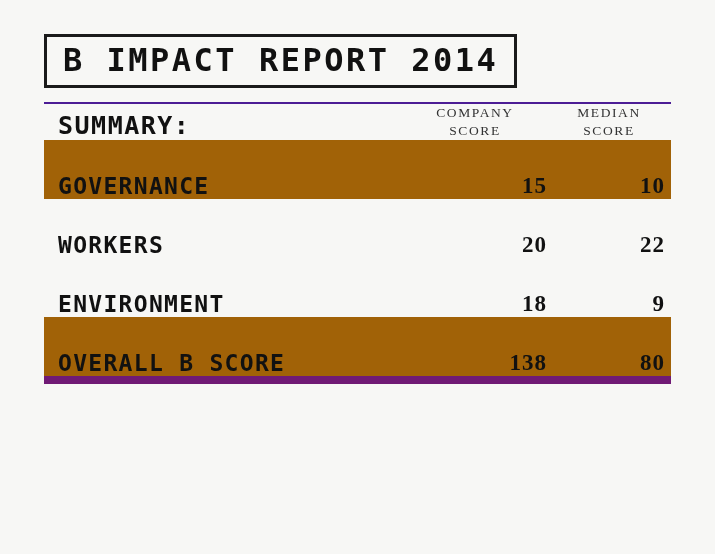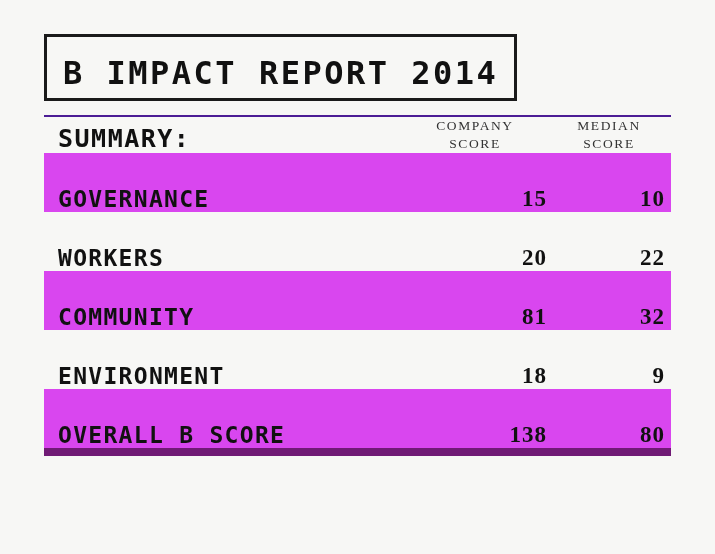--- a/index.html
+++ b/index.html
@@ -18,21 +18,21 @@
     position: relative;
     width: 715px;
     height: 554px;
     box-sizing: border-box;
     padding: 30px 44px 0 44px;
   }
   
   .title-box {
     display: inline-block;
     border: 3px solid #1a1a1a;
-    padding: 20px 16px 9px 16px;
+    padding: 7px 16px 9px 16px;
     margin-top: 4px;
   }
   .title-text {
     font-family: "DejaVu Sans Mono", monospace;
     font-weight: bold;
     font-size: 32px;
     letter-spacing: 2.5px;
     line-height: 1;
     color: #111;
     white-space: nowrap;
@@ -85,21 +85,21 @@
     color: #333;
     text-align: center;
     line-height: 1.35;
     padding-right: 6px !important;
   }
   .col-head .l2 { display: block; }
   .data-row td {
     height: 59px;
   }
   .row-shaded {
-    background: #d946ef;
+    background: #a16207;
   }
   .cat-name {
     font-family: "DejaVu Sans Mono", monospace;
     font-weight: bold;
     font-size: 23px;
     letter-spacing: 1.3px;
     color: #111;
     padding-left: 14px !important;
     white-space: nowrap;
   }
@@ -150,25 +150,20 @@
           <td class="score">15</td>
           <td class="score">10</td>
         </tr>
 
         <tr class="data-row">
           <td class="cat-name">WORKERS</td>
           <td class="score">20</td>
           <td class="score">22</td>
         </tr>
 
-        <tr class="data-row row-shaded">
-          <td class="cat-name">COMMUNITY</td>
-          <td class="score">81</td>
-          <td class="score">32</td>
-        </tr>
 
         <tr class="data-row">
           <td class="cat-name">ENVIRONMENT</td>
           <td class="score">18</td>
           <td class="score">9</td>
         </tr>
 
         <tr class="data-row row-shaded rule-bottom">
           <td class="cat-name">OVERALL B SCORE</td>
           <td class="score">138</td>

